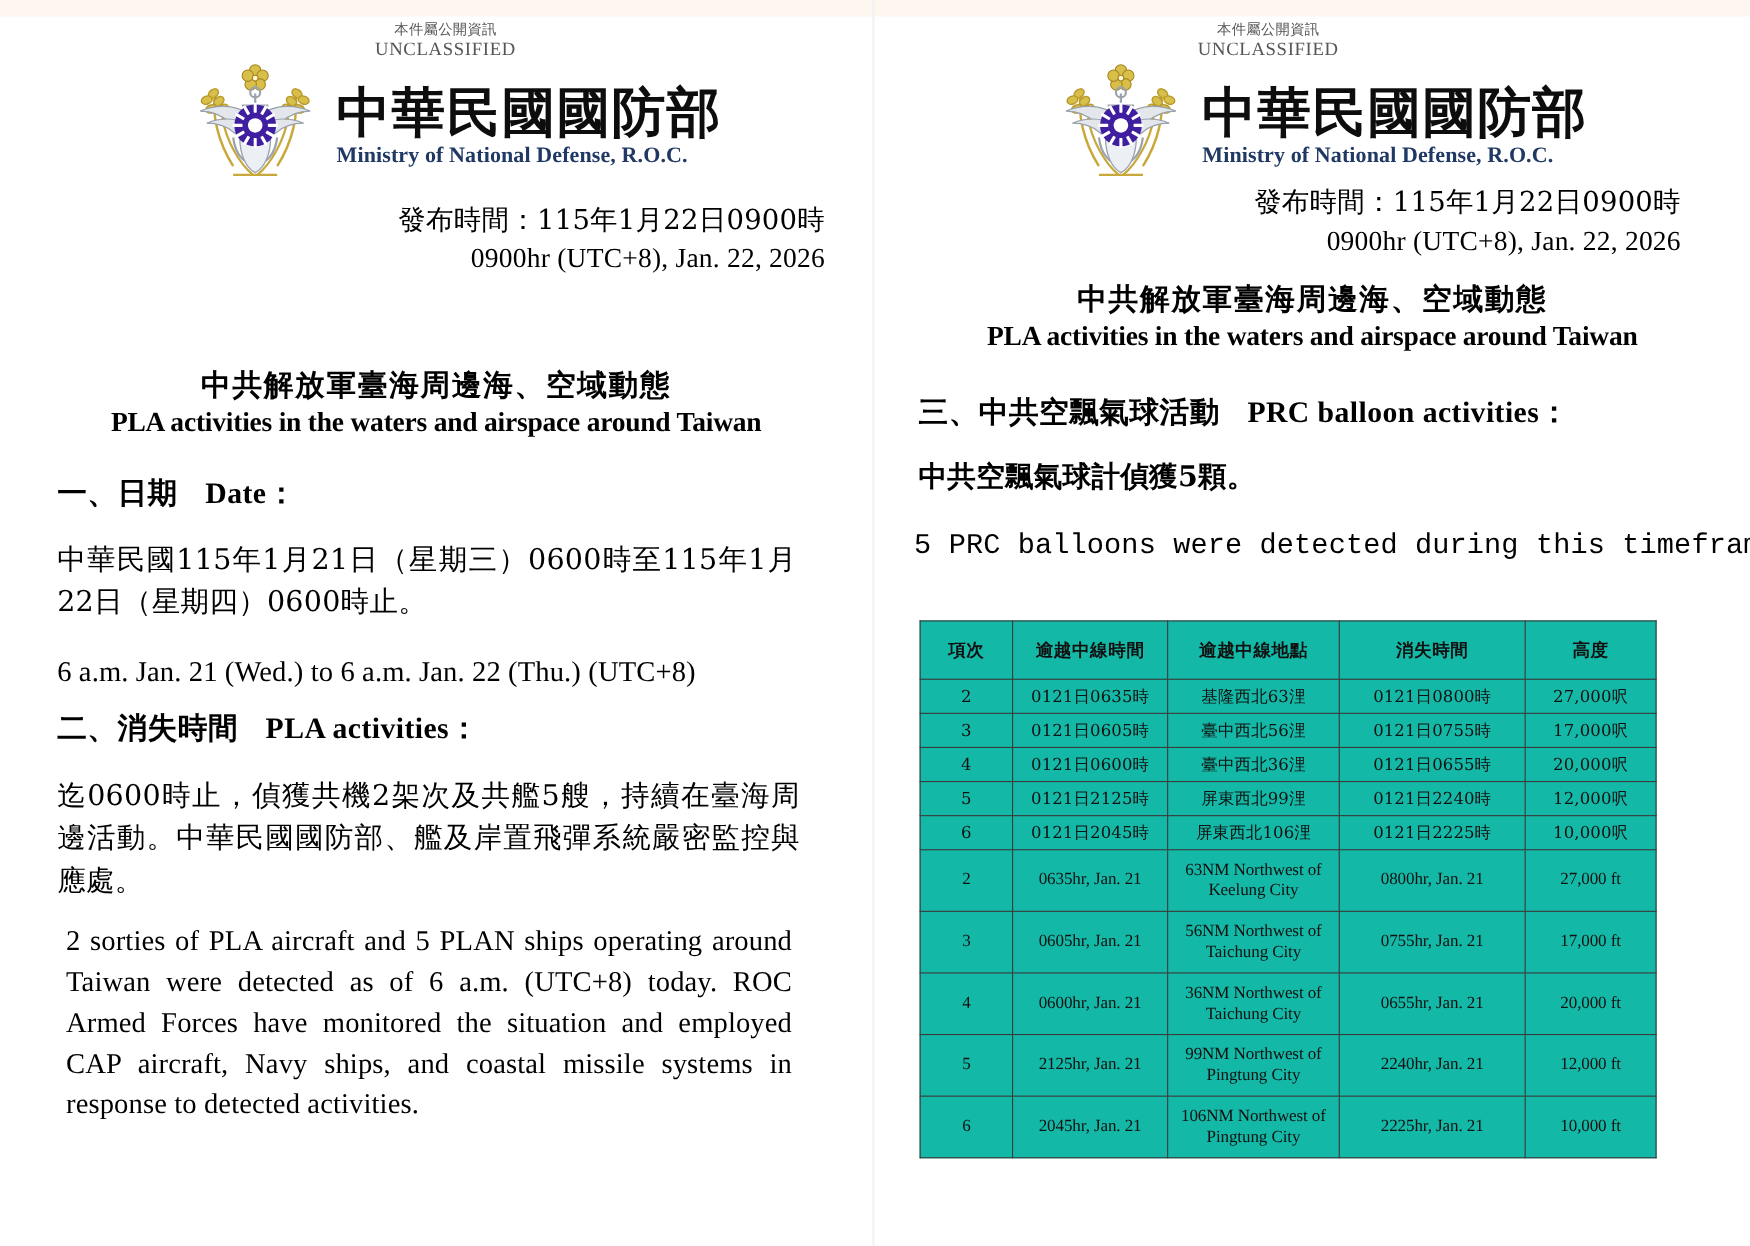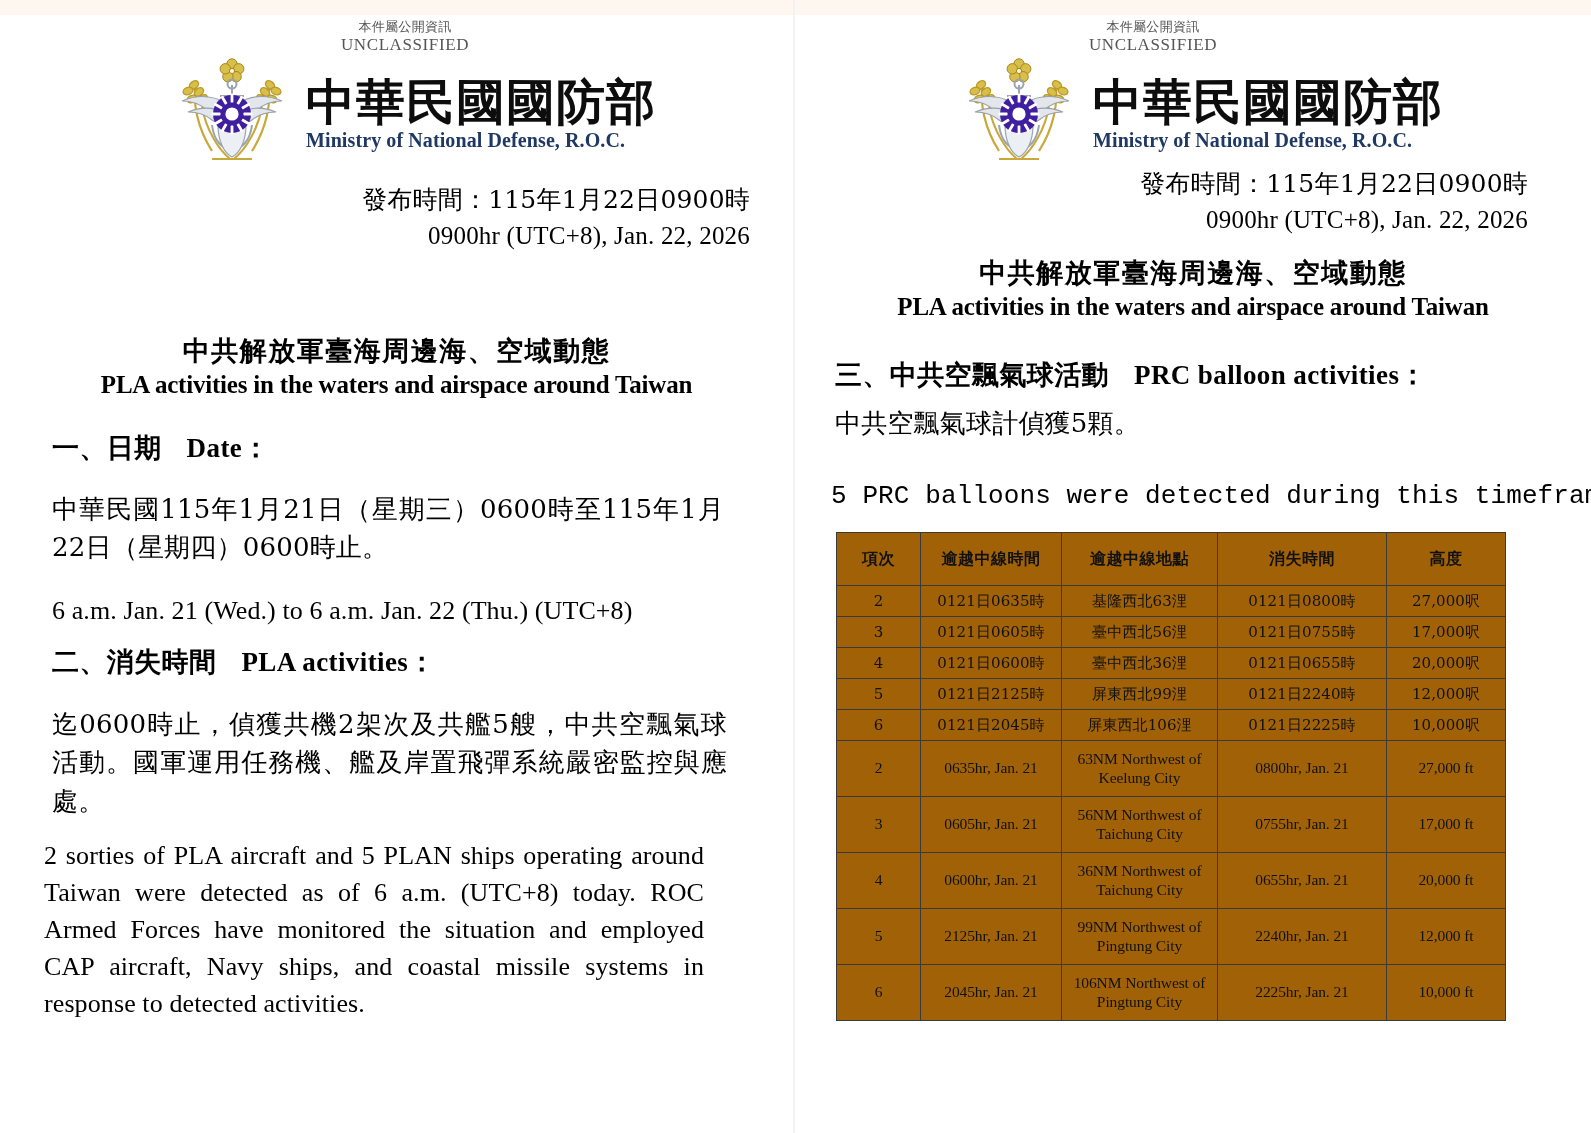--- a/index.html
+++ b/index.html
@@ -156,21 +156,22 @@
     line-height: 1.42;
     letter-spacing: 0.1px;
     text-align: justify;
   }
 
   
   .balloon-table {
     border-collapse: collapse;
     table-layout: fixed;
     width: 669px;
-    background: #a16207;
+    background: #14b8a6;
+    margin-top: 32px;
   }
   .balloon-table td, .balloon-table th {
     border: 1px solid #3a3a3a;
     text-align: center;
     vertical-align: middle;
     padding: 2px 3px;
     color: #111111;
   }
   .balloon-table .hdr-zh {
     font-family: "DejaVu Serif", "Liberation Serif", serif;
@@ -320,23 +321,23 @@
     </div>
 
     <div class="para-zh" style="position:absolute; top:490px; left:52px; width:672px;">中華民國115年1月21日（星期三）0600時至115年1月22日（星期四）0600時止。</div>
 
     <div class="para-en" style="position:absolute; top:593px; left:52px; width:700px;">6 a.m. Jan. 21 (Wed.) to 6 a.m. Jan. 22 (Thu.) (UTC+8)</div>
 
     <div class="section-heading" style="position:absolute; top:644px; left:52px;">
       <span>二、消失時間</span><span class="lat">PLA activities</span><span>：</span>
     </div>
 
-    <div class="para-zh" style="position:absolute; top:705px; left:52px; width:675px;">迄0600時止，偵獲共機2架次及共艦5艘，中共空飄氣球活動。國軍運用任務機、艦及岸置飛彈系統嚴密監控與應處。</div>
-
-    <div class="para-en" style="position:absolute; top:838px; left:44px; width:660px;">2 sorties of PLA aircraft and 5  PLAN ships operating around Taiwan were detected as of 6 a.m. (UTC+8) today. ROC Armed Forces have monitored the situation and employed CAP aircraft, Navy ships, and coastal missile systems in response to detected activities.</div>
+    <div class="para-zh" style="position:absolute; top:705px; left:52px; width:675px;">迄0600時止，偵獲共機2架次及共艦5艘，持續在臺海周邊活動。中華民國國防部、艦及岸置飛彈系統嚴密監控與應處。</div>
+
+    <div class="para-en" style="position:absolute; top:838px; left:60px; width:660px;">2 sorties of PLA aircraft and 5  PLAN ships operating around Taiwan were detected as of 6 a.m. (UTC+8) today. ROC Armed Forces have monitored the situation and employed CAP aircraft, Navy ships, and coastal missile systems in response to detected activities.</div>
 
   </div>
 
   <div class="col col-right">
 
     <div class="classification" style="position:absolute; top:20px; left:188px; width:340px;">
       <div class="cls-zh">本件屬公開資訊</div>
       <div class="cls-en">UNCLASSIFIED</div>
     </div>
 
@@ -422,21 +423,21 @@
 
     <div class="doc-title" style="position:absolute; top:256px; left:34px; width:728px;">
       <div class="title-zh">中共解放軍臺海周邊海、空域動態</div>
       <div class="title-en">PLA activities in the waters and airspace around Taiwan</div>
     </div>
 
     <div class="section-heading" style="position:absolute; top:357px; left:40px;">
       <span>三、中共空飄氣球活動</span><span class="lat">PRC balloon  activities</span><span>：</span>
     </div>
 
-    <div class="para-zh nowrap" style="position:absolute; top:404px; left:40px; width:680px;">中共空飄氣球計偵獲5顆。</div>
+    <div class="para-zh nowrap" style="position:absolute; top:415px; left:40px; width:680px;font-weight:bold;">中共空飄氣球計偵獲5顆。</div>
 
     <div class="para-en nowrap" style="position:absolute; top:478px; left:36px; width:700px;font-family:Liberation Mono, monospace;">5 PRC balloons were detected during this timeframe.</div>
 
     <div style="position:absolute; top:532px; left:41px;">
       <table class="balloon-table">
         <colgroup>
           <col class="col-no">
             <col class="col-tcm">
             <col class="col-lcm">
             <col class="col-tod">

